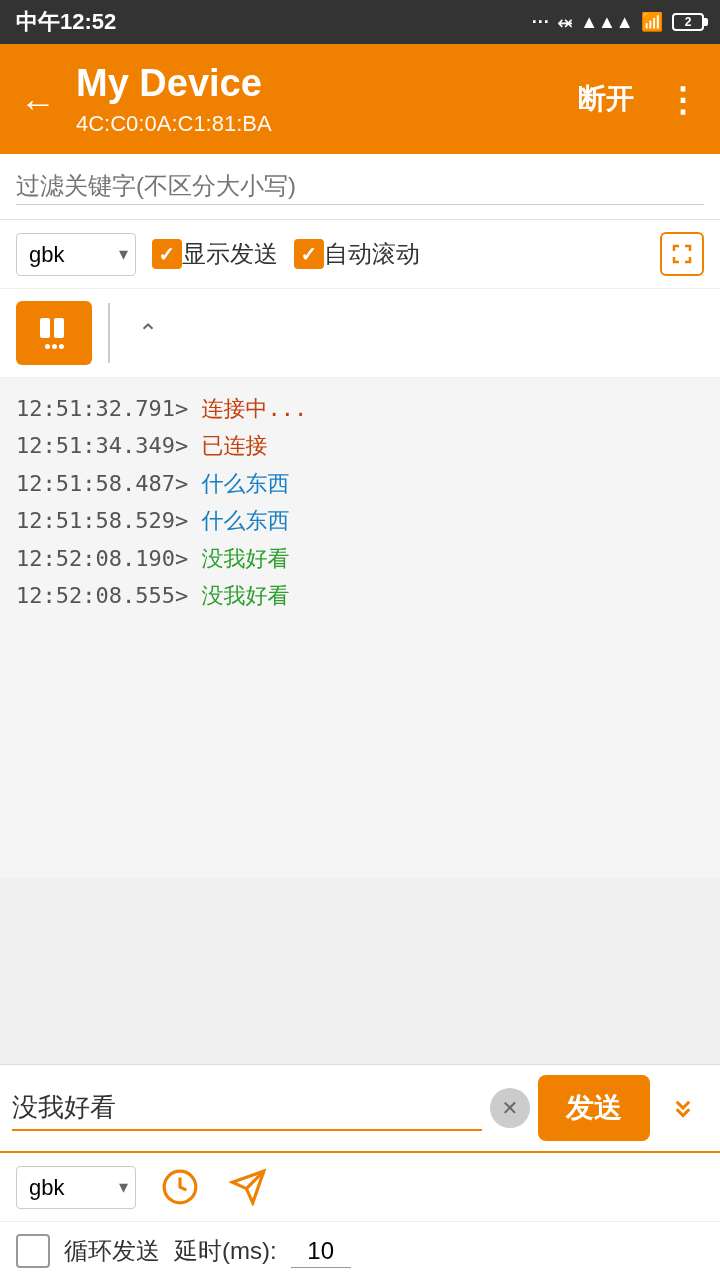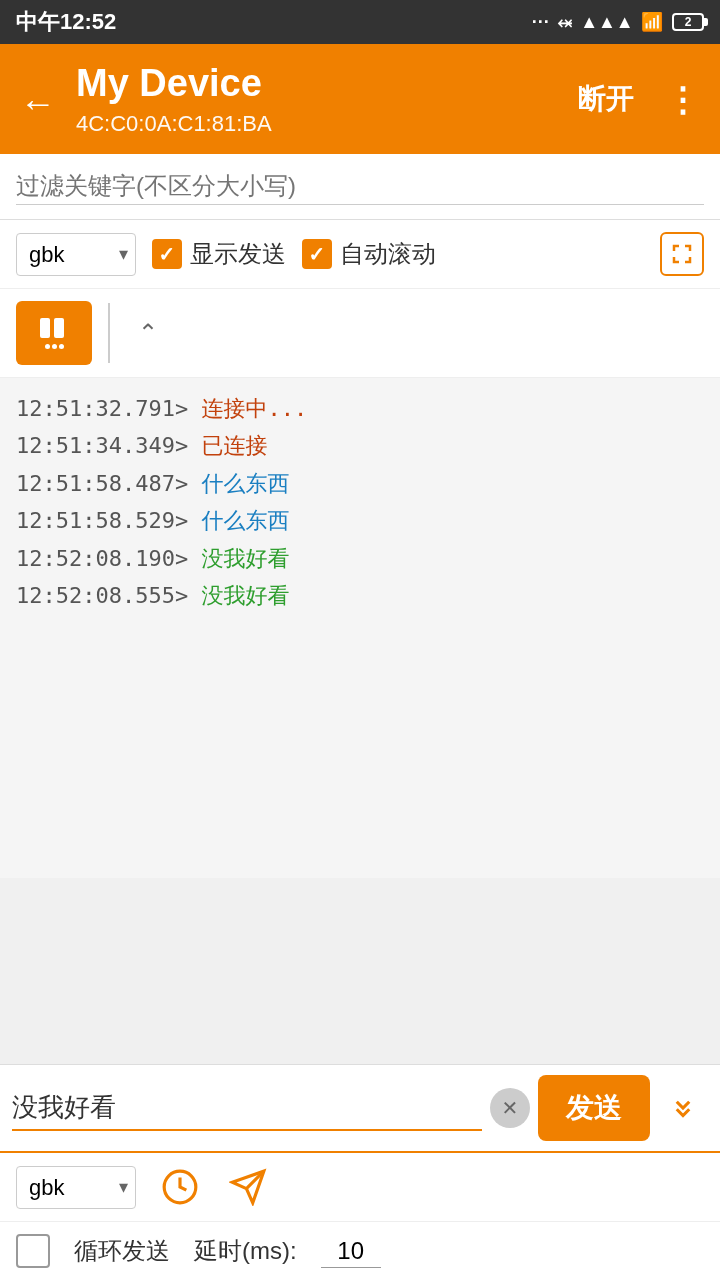--- a/index.html
+++ b/index.html
@@ -148,21 +148,20 @@
       right: 8px;
       top: 50%;
       transform: translateY(-50%);
       pointer-events: none;
       font-size: 18px;
       color: #666;
     }
     .checkbox-group {
       display: flex;
       align-items: center;
-      gap: 8px;
       font-size: 24px;
       color: #333;
     }
     .checkbox-orange {
       width: 30px;
       height: 30px;
       border: 2px solid #F08000;
       border-radius: 4px;
       background: #F08000;
       display: flex;
@@ -384,21 +383,21 @@
       display: flex;
       align-items: center;
       justify-content: center;
       cursor: pointer;
     }
 
     .loop-row {
       display: flex;
       align-items: center;
       padding: 12px 16px;
-      gap: 24px;
+      gap: 14px;
       font-size: 24px;
       color: #333;
     }
     .loop-checkbox {
       width: 34px;
       height: 34px;
       border: 2px solid #999;
       border-radius: 4px;
       flex-shrink: 0;
       cursor: pointer;

